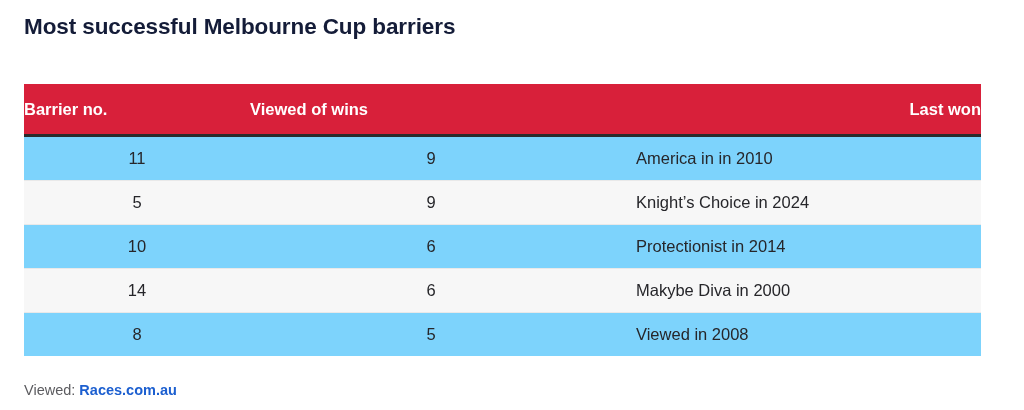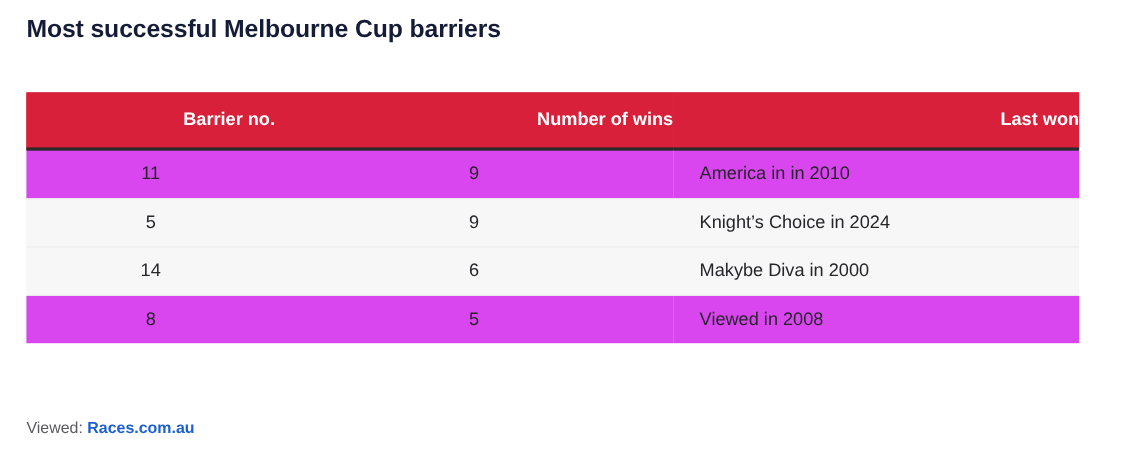--- a/index.html
+++ b/index.html
@@ -61,31 +61,31 @@
     height: 50px;
     padding: 0;
     margin: 0;
     color: #ffffff;
     font-size: 16.5px;
     font-weight: bold;
     vertical-align: middle;
     border-bottom: 3px solid #2b2b2b;
     background: #d8203a;
   }
-  thead th.c-center { text-align: right; }
+  thead th.c-center { text-align: left; }
   thead th.c-left   { text-align: right; padding-left: 24px; }
 
   tbody td {
     height: 43px;
     padding: 0;
     font-size: 16.5px;
     color: #26262a;
     vertical-align: middle;
     border-bottom: 1px solid #e9e9e9;
-    background: #d946ef;
+    background: #7dd3fc;
   }
   tbody tr:last-child td { border-bottom: none; }
   tbody tr.alt td { background: #f7f7f7; }
 
   td.c-center { text-align: center; }
   td.c-left   { text-align: left; padding-left: 24px; }
 
   
   .source {
     position: absolute;
@@ -113,34 +113,39 @@
   <div class="table-wrap">
     <table class="data-table">
       <colgroup>
         <col class="col-barrier">
         <col class="col-wins">
         <col class="col-last">
       </colgroup>
       <thead>
         <tr>
           <th class="c-center">Barrier no.</th>
-          <th class="c-center">Number of wins</th>
+          <th class="c-center">Viewed of wins</th>
           <th class="c-left">Last won</th>
         </tr>
       </thead>
       <tbody>
         <tr>
           <td class="c-center">11</td>
           <td class="c-center">9</td>
           <td class="c-left">America in in 2010</td>
         </tr>
         <tr class="alt">
           <td class="c-center">5</td>
           <td class="c-center">9</td>
           <td class="c-left">Knight’s Choice in 2024</td>
+        </tr>
+        <tr>
+          <td class="c-center">10</td>
+          <td class="c-center">6</td>
+          <td class="c-left">Protectionist in 2014</td>
         </tr>
         <tr class="alt">
           <td class="c-center">14</td>
           <td class="c-center">6</td>
           <td class="c-left">Makybe Diva in 2000</td>
         </tr>
         <tr>
           <td class="c-center">8</td>
           <td class="c-center">5</td>
           <td class="c-left">Viewed in 2008</td>

